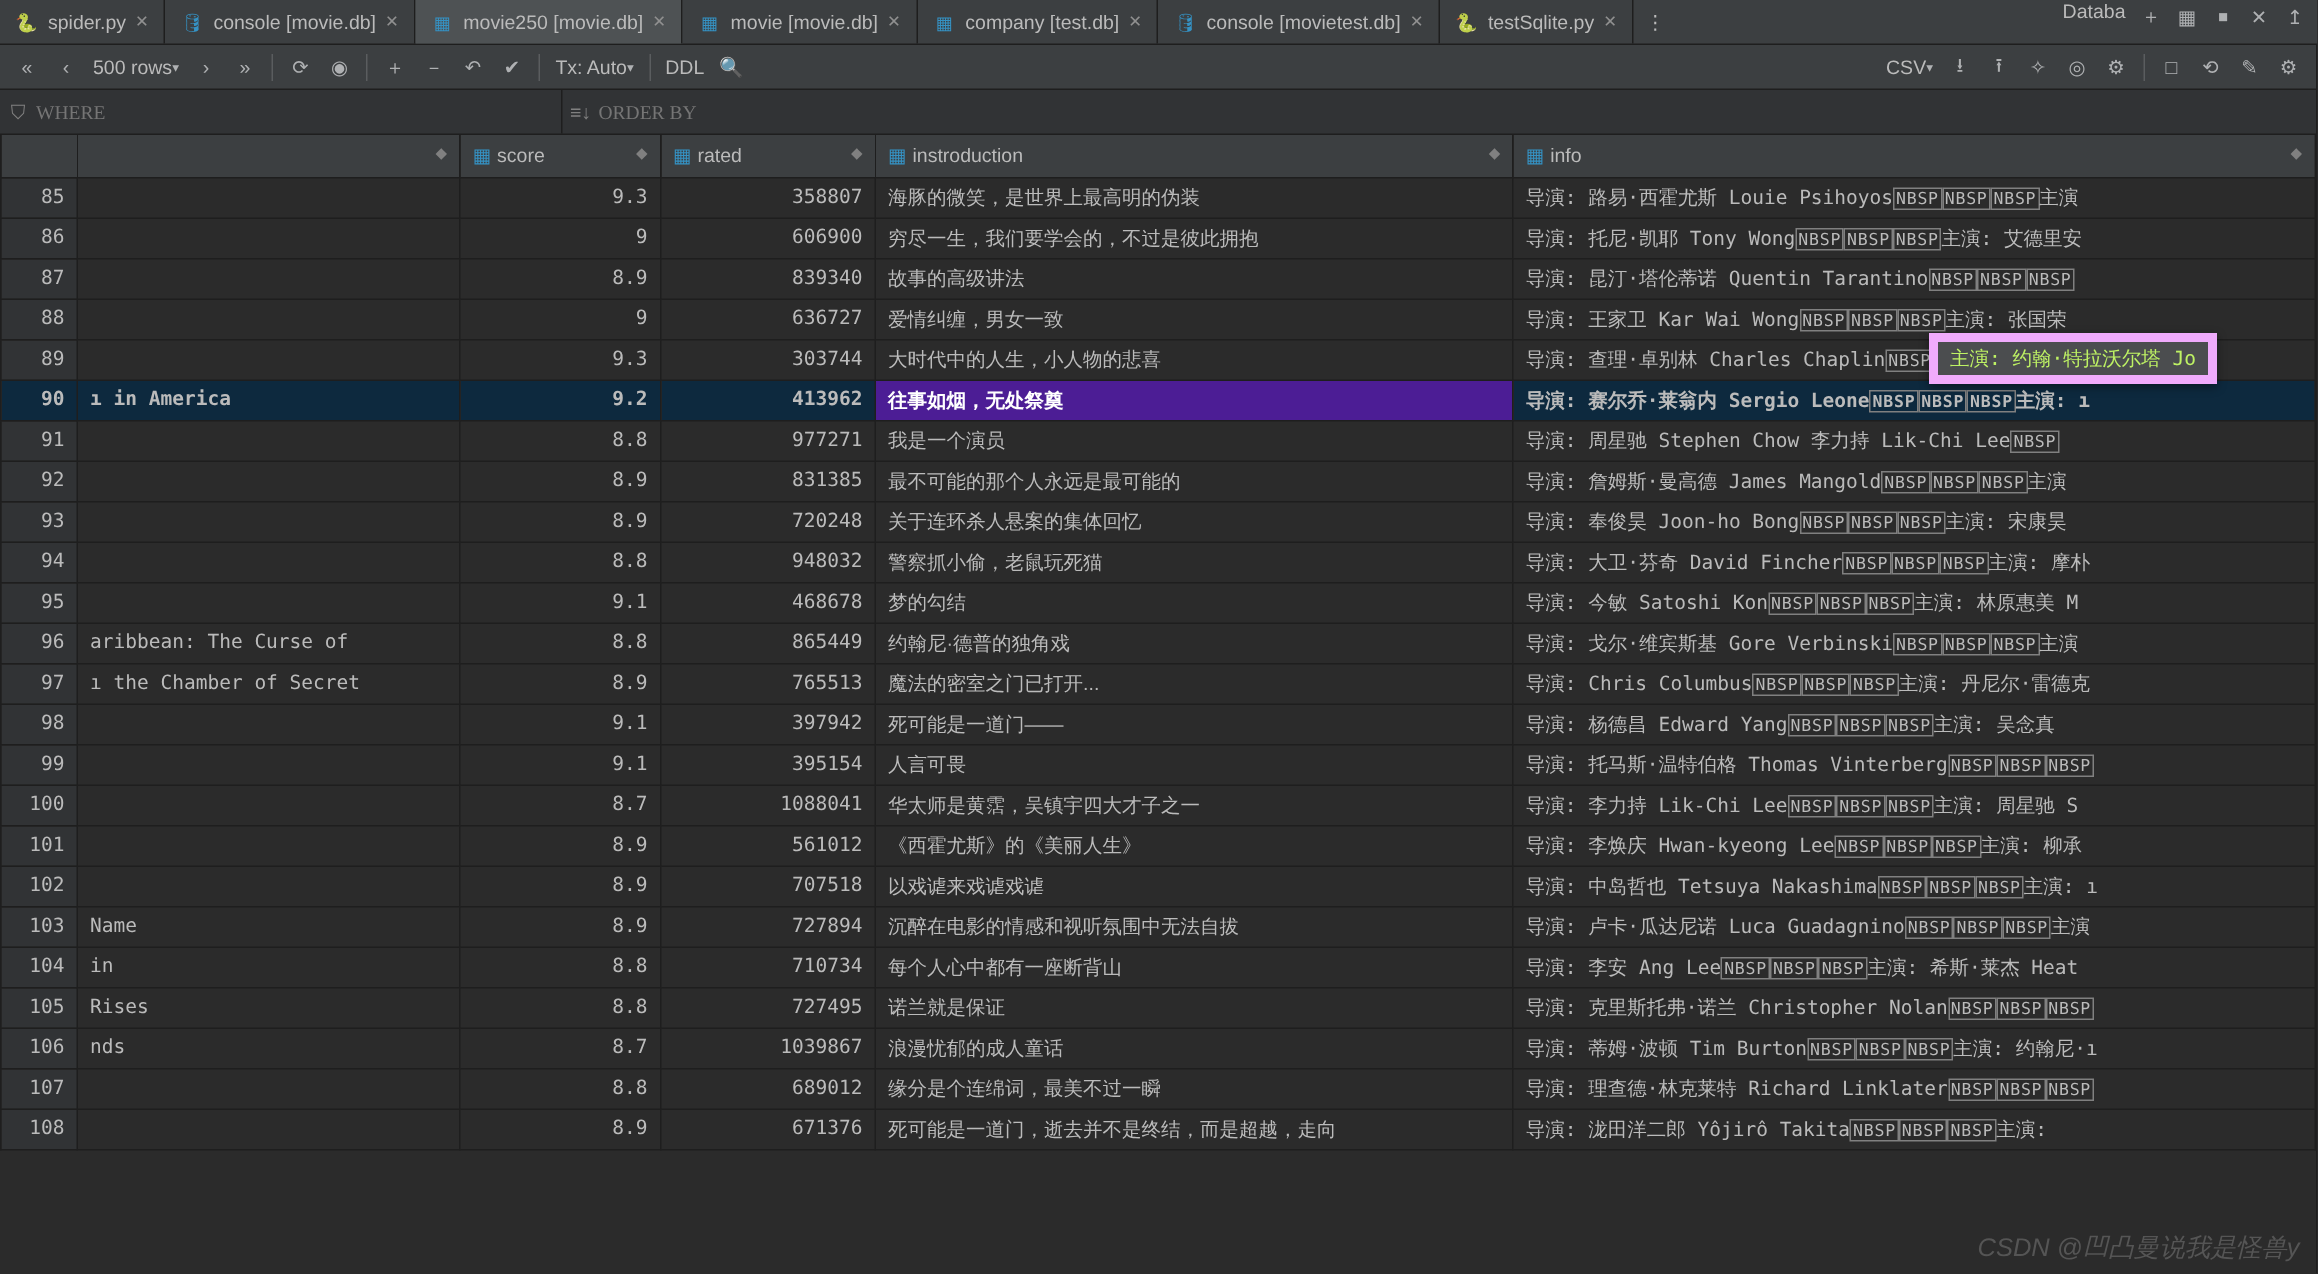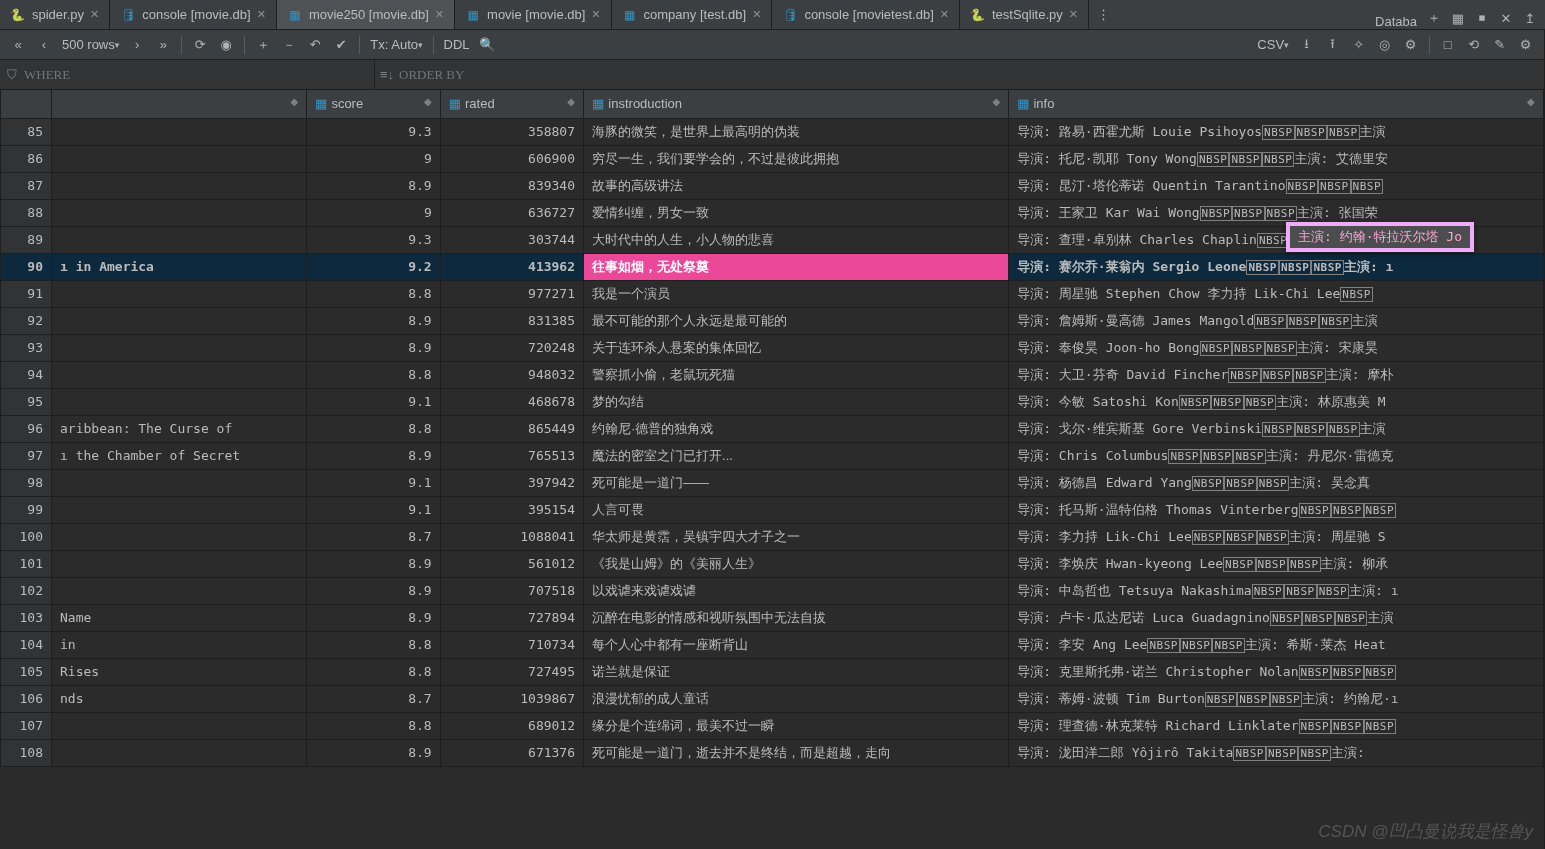--- a/index.html
+++ b/index.html
@@ -37,21 +37,21 @@
 .icn { display: inline-flex; width: 16px; height: 16px; align-items: center; justify-content: center; font-size: 12px; }
 .icn-py { color: #94c945; }
 .icn-sql { color: #3592c4; }
 .icn-tbl { color: #3592c4; }
 .tab-more { padding: 0 8px; display: flex; align-items: center; color: #bbbbbb; cursor: pointer; }
 
 
 .tabbar-right {
   margin-left: auto;
   display: flex;
-  align-items: flex-end;
+  align-items: flex-start;
   padding-right: 4px;
   gap: 2px;
 }
 .tabbar-right .tool-icon { width: 22px; height: 22px; display: flex; align-items: center; justify-content: center; color: #afb1b3; cursor: pointer; }
 .tabbar-right .lbl { color: #bbbbbb; padding: 0 4px 0 6px; }
 
 
 .main {
   display: flex;
   height: calc(100% - 30px);
@@ -122,21 +122,21 @@
   border: 1px solid #1e1e1e;
   padding: 4px 8px;
   height: 27px;
   color: #bbbbbb;
   white-space: nowrap;
   overflow: hidden;
 }
 .grid tbody tr:nth-child(odd) { background: #2b2b2b; }
 .grid tbody tr:nth-child(even) { background: #2b2b2b; }
 .grid tbody tr.sel td { background: #0d293e; font-weight: bold; }
-.grid tbody tr.sel td.selcell { background: #ec4899; color: #ffffff; margin-top: 26px; }
+.grid tbody tr.sel td.selcell { background: #4c1d95; color: #ffffff; margin-top: 26px; }
 .grid tbody tr.sel .gutter { background: #0d293e; }
 .gutter {
   background: #313335;
   color: #606366;
   text-align: right;
   font-family: "Consolas", monospace;
   width: 42px;
   padding-right: 8px;
 }
 .num { text-align: right; color: #6897bb; font-family: "Consolas", monospace; }
@@ -153,22 +153,22 @@
 .col-score { width: 110px; }
 .col-rated { width: 118px; }
 .col-instr { width: 350px; }
 .col-info { width: 440px; }
 
 
 .tooltip {
   position: absolute;
   top: 222px; left: 1286px;
   background: #4b4d4f;
-  border: 4px solid #f0abfc;
-  color: #f9a8d4;
+  border: 6px solid #f0abfc;
+  color: #bef264;
   padding: 2px 8px;
   font-family: "Consolas", monospace;
   font-size: 13px;
   box-shadow: 0 2px 6px rgba(0,0,0,0.4);
   white-space: nowrap;
   z-index: 50;
 }
 
 
 .tree { font-size: 13px; color: #bbbbbb; }
@@ -440,21 +440,21 @@
     <td class="num">8.7</td>
     <td class="num">1088041</td>
     <td class="txt ">华太师是黄霑，吴镇宇四大才子之一</td>
     <td class="txt mono"><span>导演:  李力持 Lik-Chi Lee</span><span class="nbsp-tag">NBSP</span><span class="nbsp-tag">NBSP</span><span class="nbsp-tag">NBSP</span><span>主演: 周星驰  S</span></td>
             </tr>
             <tr>
     <td class="gutter">101</td>
     <td class="txt mono"></td>
     <td class="num">8.9</td>
     <td class="num">561012</td>
-    <td class="txt ">《我是山姆》的《美丽人生》</td>
+    <td class="txt ">《西霍尤斯》的《美丽人生》</td>
     <td class="txt mono"><span>导演:  李焕庆 Hwan-kyeong Lee</span><span class="nbsp-tag">NBSP</span><span class="nbsp-tag">NBSP</span><span class="nbsp-tag">NBSP</span><span>主演: 柳承</span></td>
             </tr>
             <tr>
     <td class="gutter">102</td>
     <td class="txt mono"></td>
     <td class="num">8.9</td>
     <td class="num">707518</td>
     <td class="txt ">以戏谑来戏谑戏谑</td>
     <td class="txt mono"><span>导演:  中岛哲也 Tetsuya Nakashima</span><span class="nbsp-tag">NBSP</span><span class="nbsp-tag">NBSP</span><span class="nbsp-tag">NBSP</span><span>主演: ı</span></td>
             </tr>

